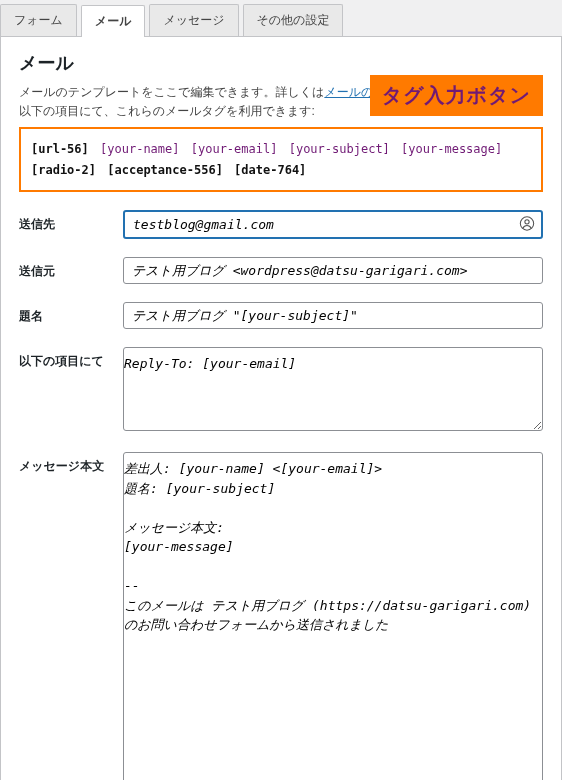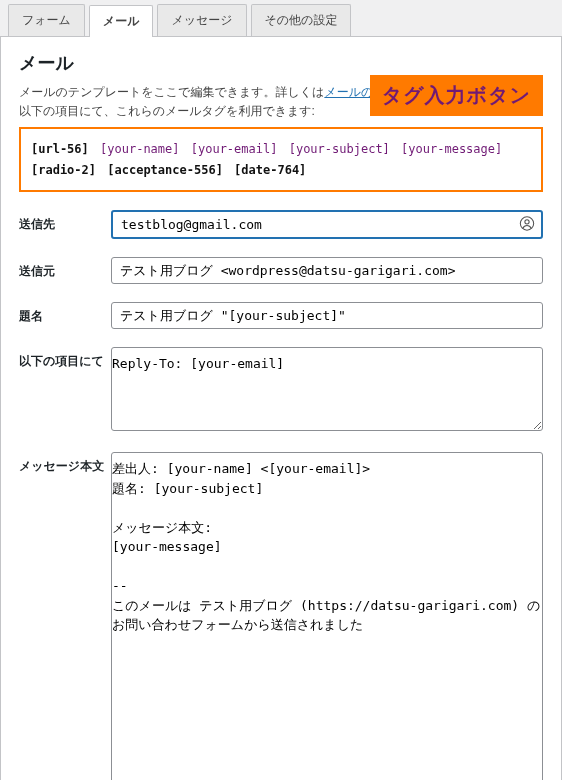--- a/index.html
+++ b/index.html
@@ -7,21 +7,20 @@
       font-family: -apple-system, BlinkMacSystemFont, "Segoe UI", "Hiragino Sans", Meiryo, sans-serif;
       font-size: 13px;
       color: #1d2327;
       background: #f0f0f1;
       width: 562px;
     }
     .tabs {
       display: flex;
       background: #f0f0f1;
       border-bottom: 1px solid #c3c4c7;
-      padding-left: 8px;
     }
     .tab {
       padding: 7px 13px;
       border: 1px solid #c3c4c7;
       border-bottom: none;
       background: #e9e9e9;
       margin-right: 4px;
       margin-top: 4px;
       font-size: 12px;
       cursor: pointer;
@@ -74,39 +73,41 @@
       font-family: ui-monospace, Menlo, Consolas, monospace;
       font-size: 12px;
       line-height: 1.7;
     }
     .tagbox .tag { color: #701a75; margin-right: 4px; }
     .tagbox .tag.bold { color: #111; font-weight: 700; text-align: center; }
     .form-row {
       display: flex;
       align-items: flex-start;
       margin-top: 18px;
+      gap: 12px;
     }
     .form-row .label {
       width: 92px;
       flex-shrink: 0;
       font-size: 12px;
       font-weight: 700;
       padding-top: 6px;
     }
     .form-row .field {
       flex: 1;
     }
     .textinput {
       width: 100%;
       border: 1px solid #8c8f94;
       border-radius: 3px;
       padding: 5px 28px 5px 8px;
       font-size: 13px;
       font-family: ui-monospace, Menlo, Consolas, monospace;
       background: #fff;
+      font-style: italic;
     }
     .textinput.highlight {
       border: 2px solid #2271b1;
       outline: none;
     }
     .input-wrap {
       position: relative;
     }
     .input-icon {
       position: absolute;

